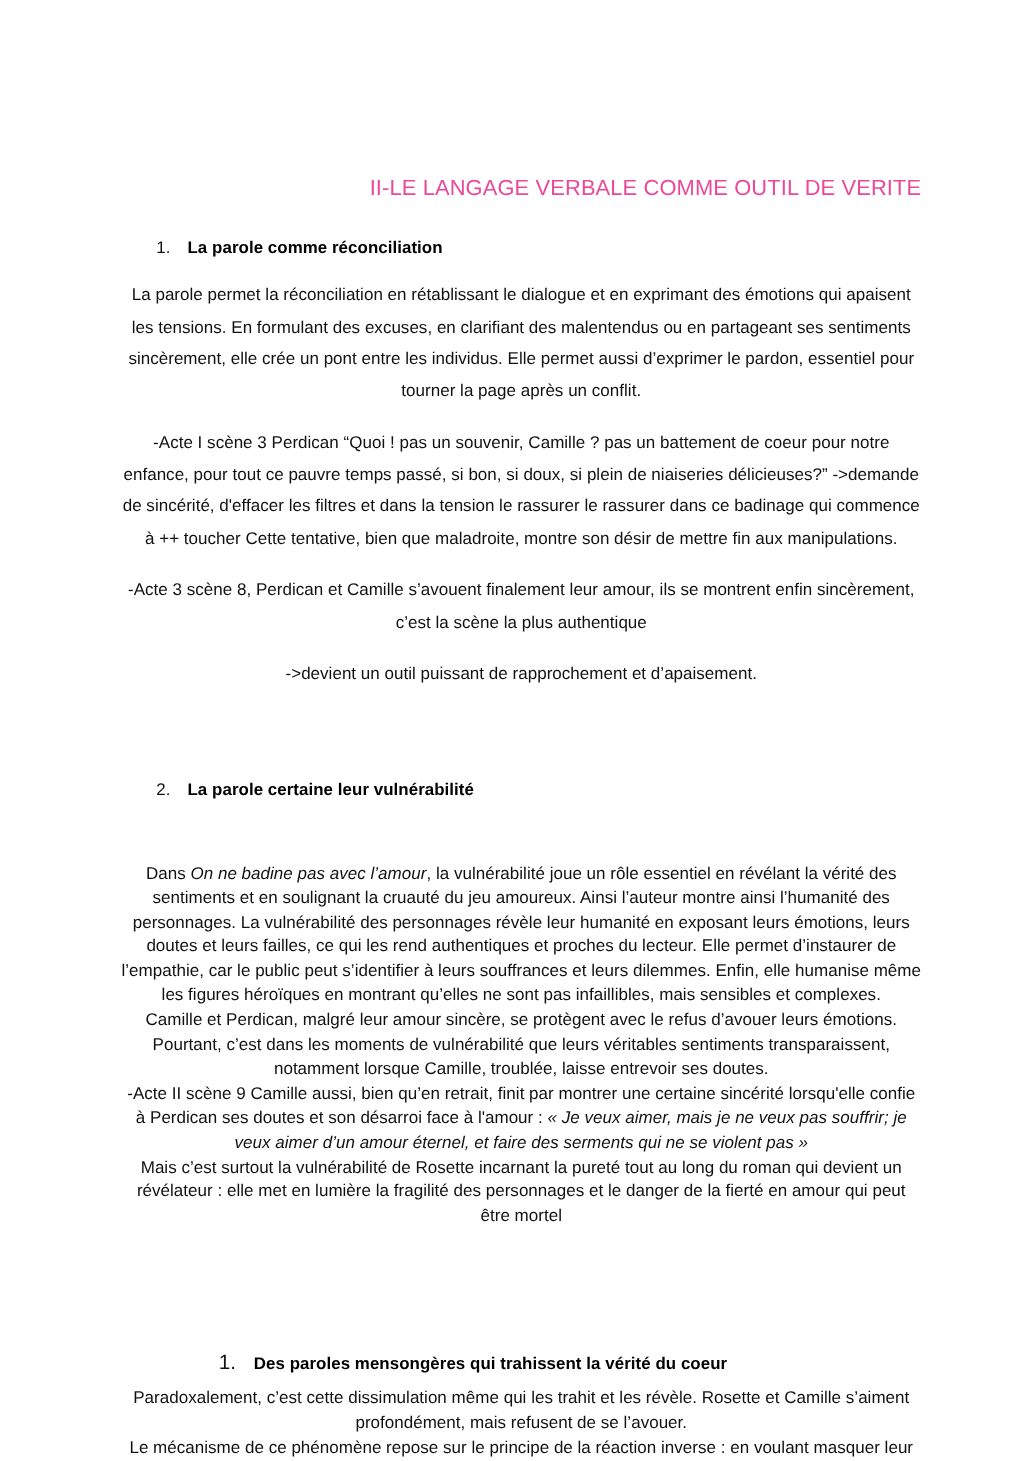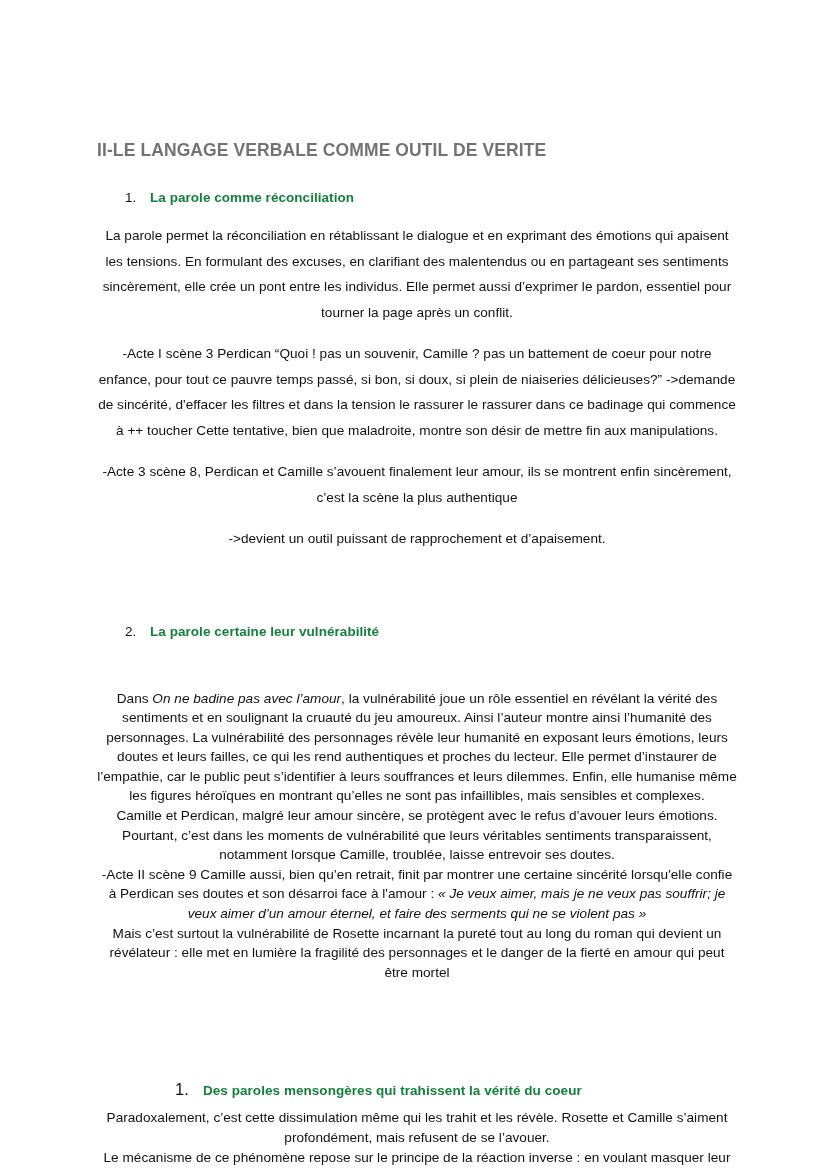--- a/index.html
+++ b/index.html
@@ -28,25 +28,26 @@
     position: absolute;
     left: 97px;
     top: 138px;
     width: 640px;
   }
 
   
   .doc-title {
     font-size: 17.5px;
     line-height: 24px;
-    font-weight: 700;
+    font-weight: 400;
     letter-spacing: 0.1px;
-    color: #737373;
+    color: #ec4899;
     margin: 0 0 0 0;
     white-space: nowrap;
+    text-align: right;
   }
 
   
   .num-heading {
     display: flex;
     align-items: baseline;
     margin: 26px 0 0 0;
     padding-left: 28px;
   }
   .num-heading .num {
@@ -54,21 +55,21 @@
     line-height: 19px;
     font-weight: 400;
     color: #111111;
     width: 25px;
     flex: 0 0 25px;
   }
   .num-heading .htext {
     font-size: 13.5px;
     line-height: 19px;
     font-weight: bold;
-    color: #15803d;
+    color: #000000;
     letter-spacing: 0.05px;
   }
 
   
   .num-heading.deep {
     padding-left: 78px;
   }
   .num-heading.deep .num {
     font-size: 16.5px;
     width: 28px;

